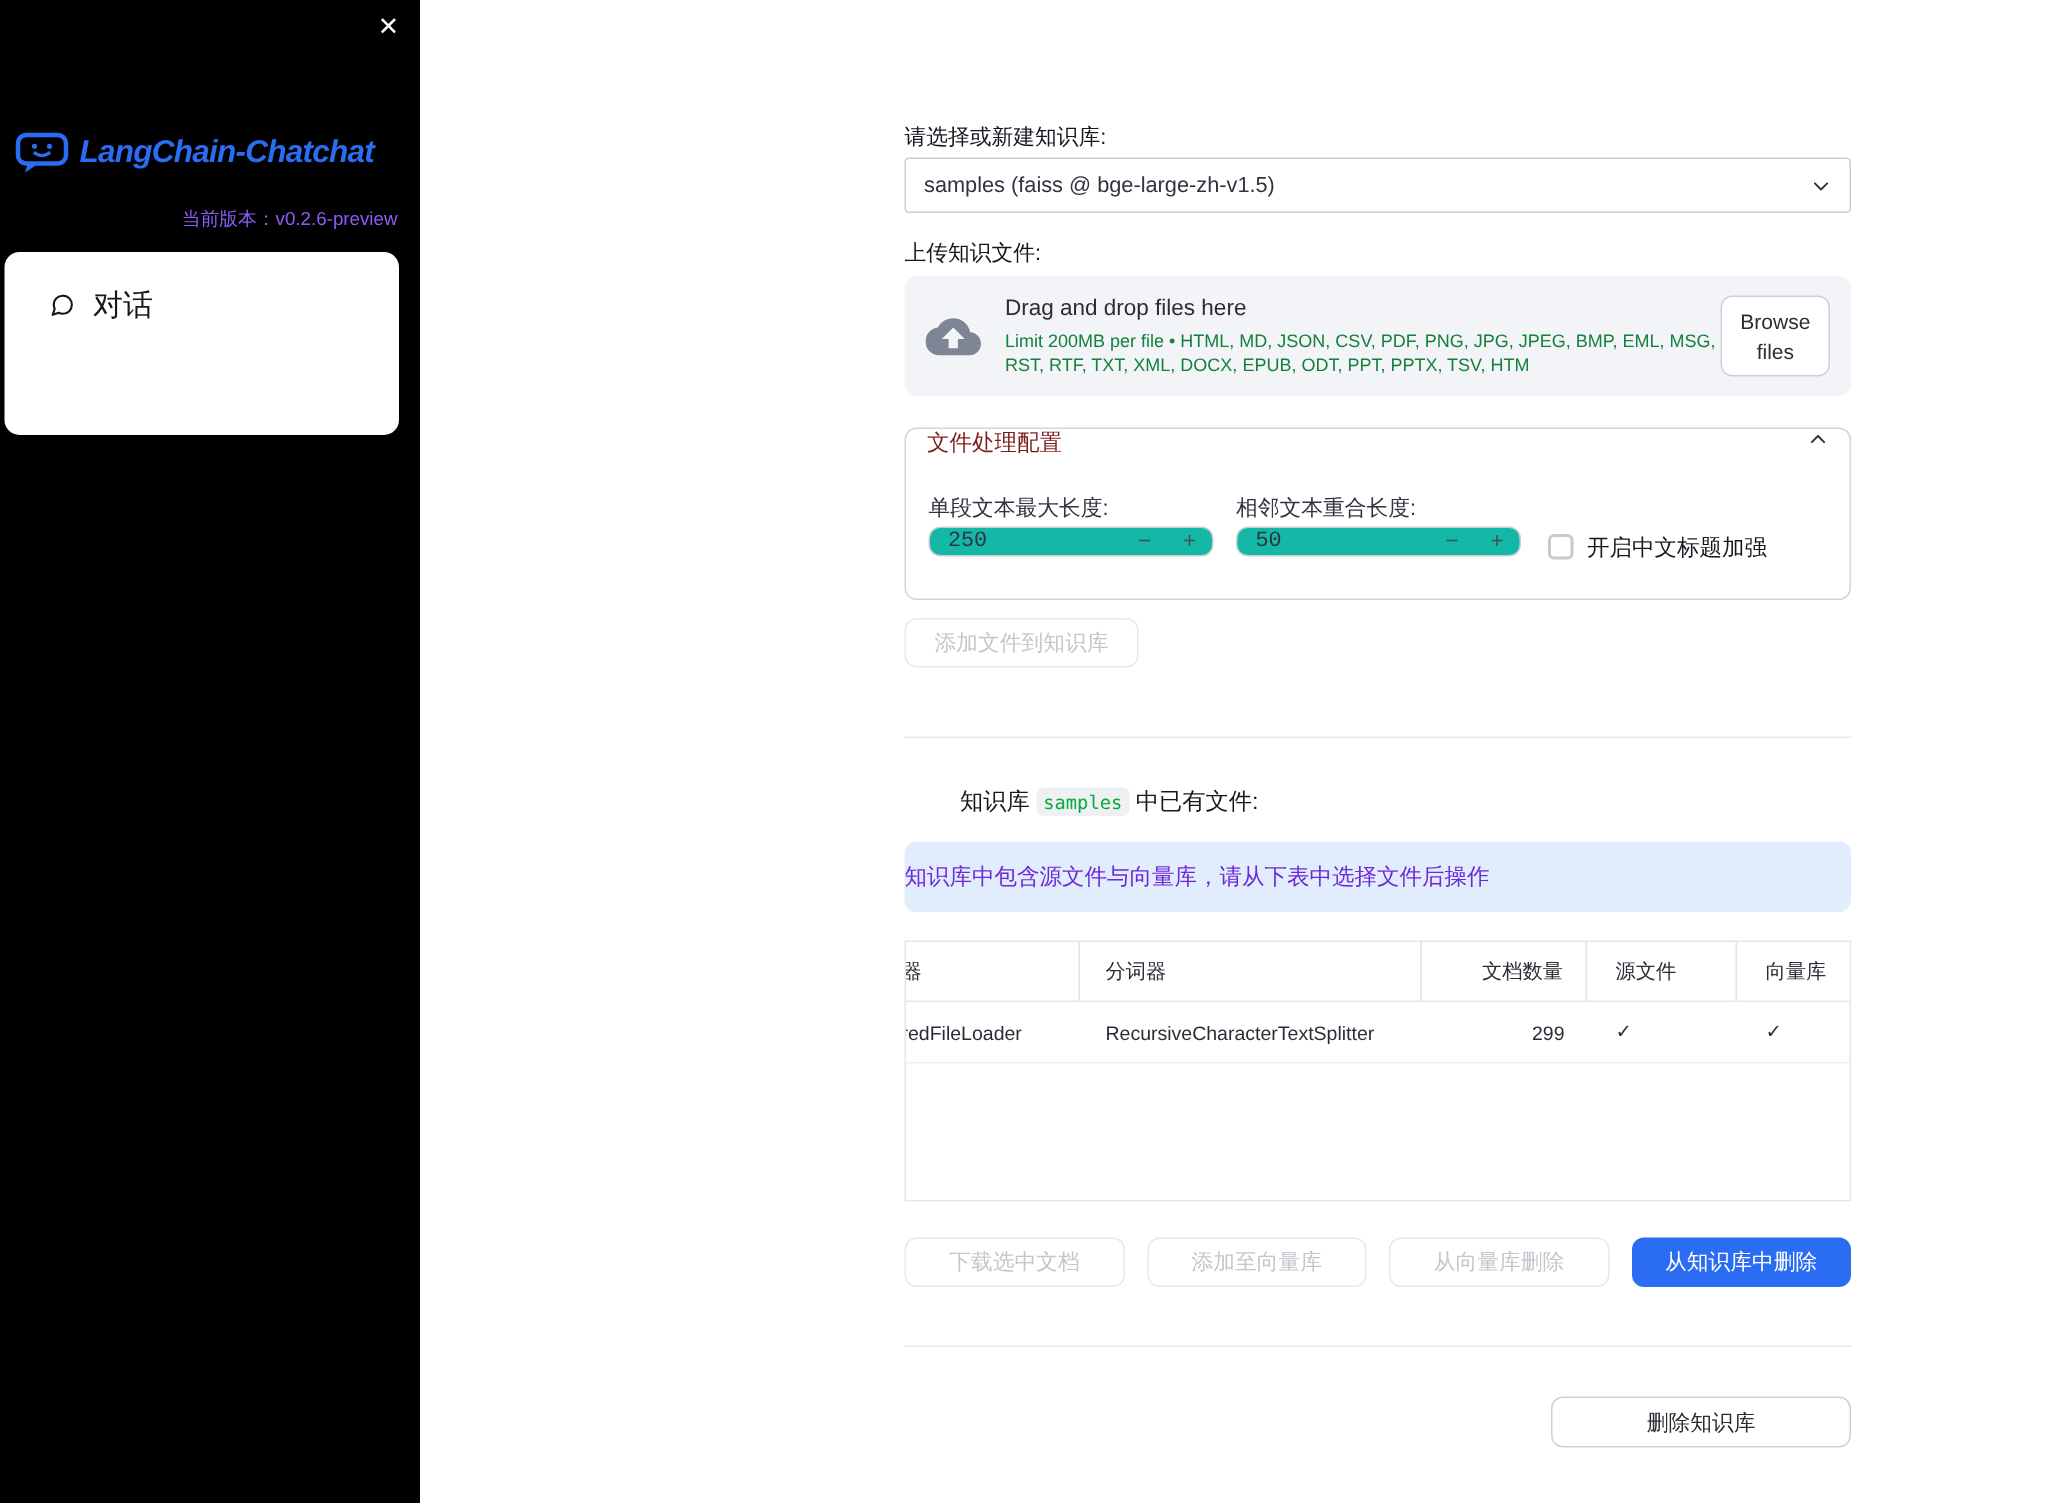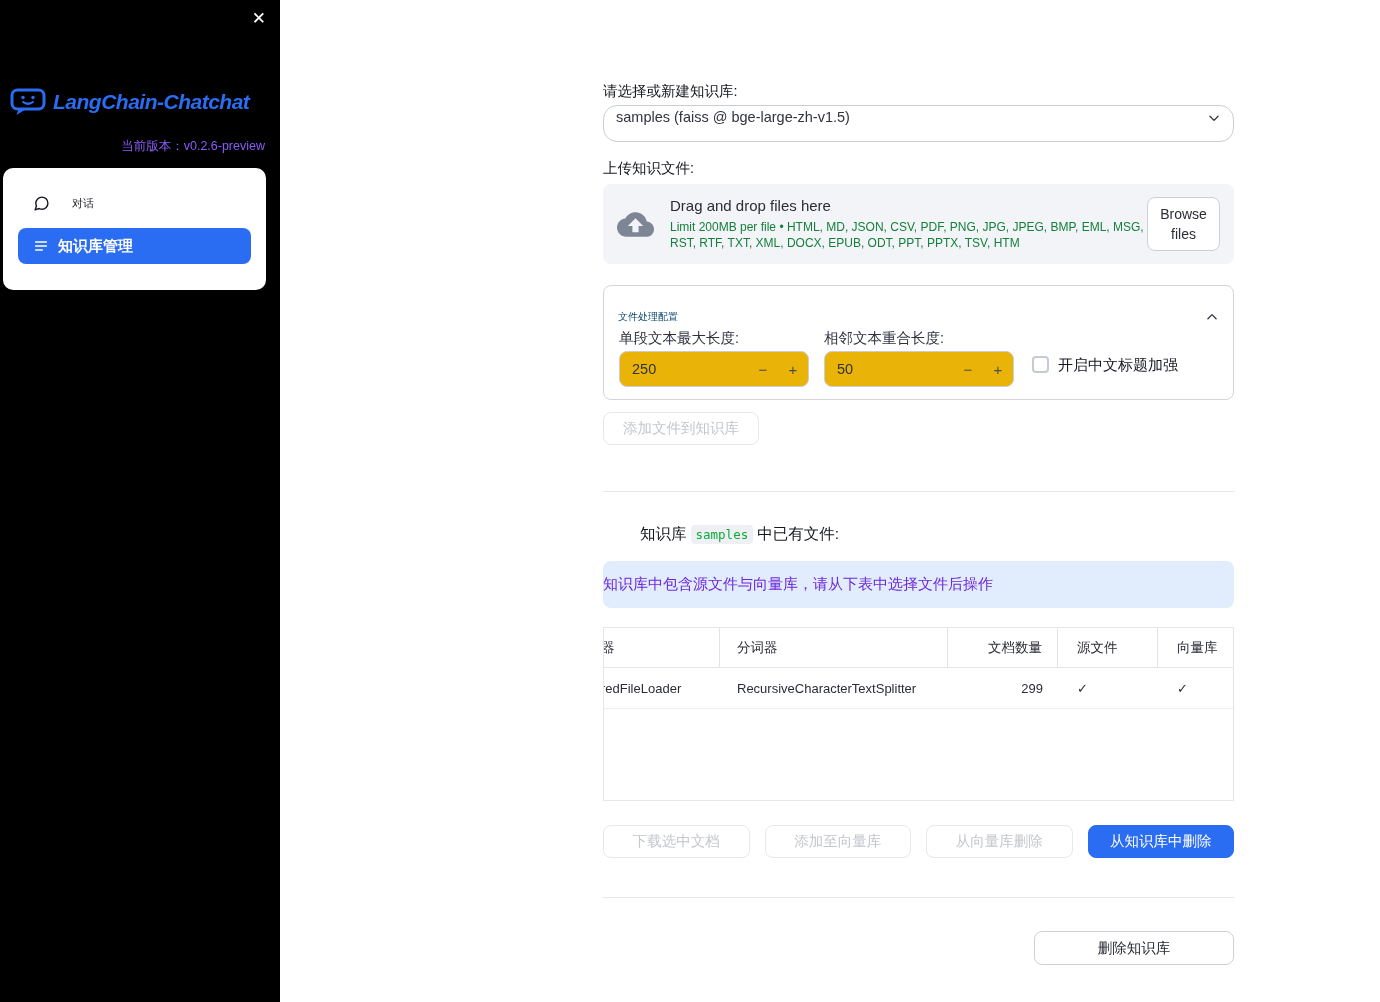--- a/index.html
+++ b/index.html
@@ -10,58 +10,58 @@
     color:#31333f;
   }
   
   .sidebar { position:absolute; left:0; top:0; width:280px; height:1002px; background:#000000; }
   .close { position:absolute; top:8px; right:14px; color:#ffffff; font-size:17px; cursor:pointer; }
   .logo { position:absolute; left:10px; top:88px; display:flex; align-items:center; gap:7px; }
   .logo-text { color:#2a6cf2; font-size:21px; font-weight:bold; font-style:italic; letter-spacing:-0.5px; }
   .version { position:absolute; top:138px; left:0; width:265px; text-align:right; color:#8b5cf6; font-size:12.5px; }
   .nav-card { position:absolute; left:3px; top:168px; width:263px; height:122px; background:#ffffff; border-radius:10px; }
   .nav-item { display:flex; align-items:center; cursor:pointer; }
-  .nav-chat { margin:16px 15px 0; height:38px; padding-left:15px; gap:22px; font-size:11px; color:#15171f; }
+  .nav-chat { margin:16px 15px 0; height:38px; padding-left:15px; gap:12px; font-size:20px; color:#15171f; }
   .nav-kb { margin:6px 15px 0; height:36px; padding-left:15px; gap:9px; background:#2a6cf2; border-radius:8px; color:#ffffff; font-size:15px; font-weight:bold; }
   
   .main { position:absolute; left:603px; top:0; width:631px; height:1002px; }
   .field-label { position:absolute; left:0; font-size:14.5px; color:#15171f; }
   .kb-label { top:82px; }
   .select {
     position:absolute; top:105px; left:0; width:631px; height:37px;
-    border:1px solid #c9ced6; border-radius:14px; background:#fff;
-    display:flex; align-items:flex-end; padding:16px 12px; font-size:14.5px; cursor:pointer;
+    border:1px solid #c9ced6; border-radius:3px; background:#fff;
+    display:flex; align-items:center; padding:16px 12px; font-size:14.5px; cursor:pointer;
   }
   .select .chev { margin-left:auto; }
   .upload-label { top:159px; }
   .uploader {
     position:absolute; top:184px; left:0; width:631px; height:80px;
     background:#f3f4f7; border-radius:8px; display:flex; align-items:center; padding:0 14px;
   }
   .uploader .texts { margin-left:16px; width:478px; }
   .drag-text { font-size:15px; color:#2b2d36; margin-bottom:5px; }
   .limit-text { font-size:12px; color:#15803d; line-height:1.35; }
   .browse-btn {
     margin-left:auto; width:73px; min-height:52px; background:#ffffff;
     border:1px solid #ccd1d9; border-radius:8px; font-size:14px; color:#2b2d36;
     display:flex; align-items:center; justify-content:center; text-align:center; line-height:1.45;
     padding:6px 8px; cursor:pointer;
   }
   .config {
     position:absolute; top:285px; left:0; width:631px; height:115px;
     border:1px solid #d3d5da; border-radius:8px; background:#fff;
   }
-  .config-header { height:38px; display:flex; align-items:flex-end; padding:0 14px; font-size:10px; color:#0c4a6e; cursor:pointer; }
+  .config-header { height:38px; display:flex; align-items:flex-start; padding:0 14px; font-size:15px; color:#7f1d1d; cursor:pointer; }
   .config-header .chev { margin-left:auto; }
   .cfg-lab1 { position:absolute; left:15px; top:43px; font-size:14.5px; }
   .cfg-lab2 { position:absolute; left:220px; top:43px; font-size:14.5px; }
   .num-input {
-    position:absolute; top:65px; width:190px; height:36px;
-    border:1px solid #c9ced6; border-radius:8px; background:#eab308;
-    display:flex; align-items:center; font-size:14.5px;
+    position:absolute; top:65px; width:190px; height:20px;
+    border:1px solid #c9ced6; border-radius:8px; background:#14b8a6;
+    display:flex; align-items:center; font-size:14.5px;font-family:Liberation Mono, monospace;
   }
   .ni1 { left:15px; } .ni2 { left:220px; }
   .num-val { flex:1; padding-left:12px; }
   .step { width:30px; text-align:center; font-size:15px; color:#4a4d57; cursor:pointer; user-select:none; }
   .cb-wrap { position:absolute; left:428px; top:70px; display:flex; align-items:flex-start; gap:9px; cursor:pointer; }
   .cb-box { width:17px; height:17px; border:2px solid #c6cad2; border-radius:4px; background:#fff; }
   .cb-label { font-size:15px; color:#15171f; }
   .btn {
     height:33px; border-radius:8px; font-size:14.5px;
     display:inline-flex; align-items:center; justify-content:center; cursor:pointer;
@@ -122,28 +122,20 @@
 
   <div class="version">当前版本：v0.2.6-preview</div>
 
   <div class="nav-card">
     <div class="nav-item nav-chat">
       <svg width="17" height="17" viewBox="0 0 24 24">
         <path d="M21 11.5a8.38 8.38 0 0 1-8.5 8.5 8.5 8.5 0 0 1-3.8-.9L3 21l1.9-5.7a8.38 8.38 0 0 1-.9-3.8 8.5 8.5 0 0 1 8.5-8.5 8.38 8.38 0 0 1 8.5 8.5z" fill="none" stroke="#15171f" stroke-width="2" stroke-linejoin="round"></path>
       </svg>
       <span>对话</span>
     </div>
-    <div class="nav-item nav-kb">
-      <svg width="16" height="16" viewBox="0 0 24 24">
-        <line x1="4" y1="6" x2="20" y2="6" stroke="#ffffff" stroke-width="2.4" stroke-linecap="round"></line>
-        <line x1="4" y1="12" x2="20" y2="12" stroke="#ffffff" stroke-width="2.4" stroke-linecap="round"></line>
-        <line x1="4" y1="18" x2="14" y2="18" stroke="#ffffff" stroke-width="2.4" stroke-linecap="round"></line>
-      </svg>
-      <span>知识库管理</span>
-    </div>
   </div>
 </aside>
 
 <main class="main">
 
   <div class="field-label kb-label">请选择或新建知识库:</div>
 
   <div class="select">
     <span>samples (faiss @ bge-large-zh-v1.5)</span>
     <svg class="chev" width="14" height="14" viewBox="0 0 24 24">

